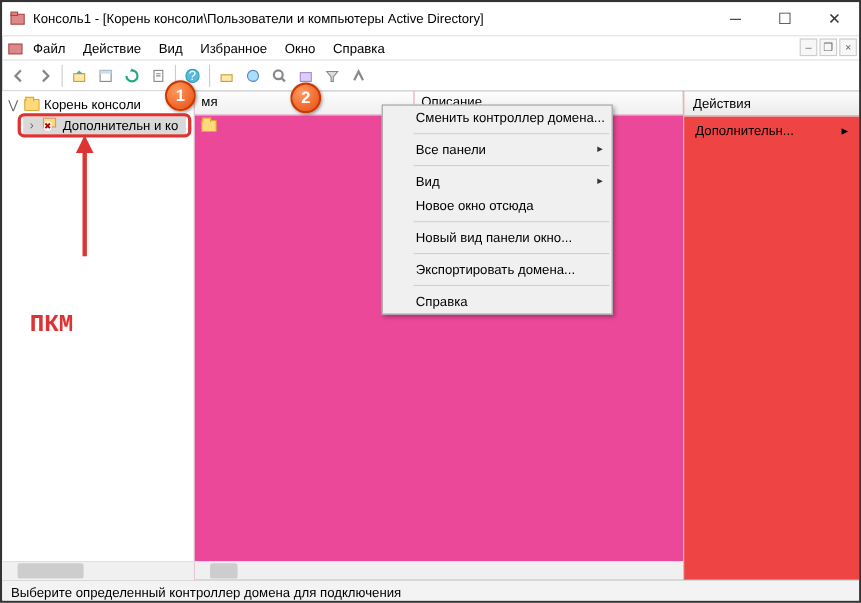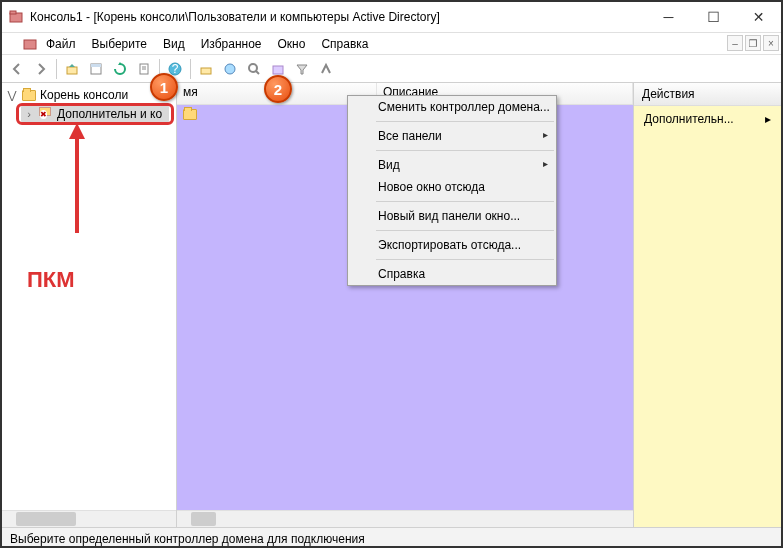--- a/index.html
+++ b/index.html
@@ -2,58 +2,58 @@
 <html><head>
 <meta charset="utf-8">
 <style>
 *{box-sizing:border-box;margin:0;padding:0;font-family:"Segoe UI",Tahoma,sans-serif;font-size:12px;color:#000}
 body{background:#fff;width:783px;height:548px;border:2px solid #333;position:relative;overflow:hidden}
 .titlebar{height:31px;background:#fff;display:flex;align-items:center;border-bottom:1px solid #e0e0e0}
 .titlebar .icon{width:16px;height:16px;margin:0 6px;display:inline-flex;align-items:center;justify-content:center}
 .titlebar .title{flex:1;white-space:nowrap;overflow:hidden}
 .winbtns{display:flex;height:100%}
 .winbtn{width:45px;display:flex;align-items:center;justify-content:center;font-size:14px;color:#333}
-.menubar{height:22px;display:flex;align-items:center;padding:0 20px;border-bottom:1px solid #e0e0e0;position:relative}
+.menubar{height:22px;display:flex;align-items:center;padding:0 4px;border-bottom:1px solid #e0e0e0;position:relative}
 .menubar .mi{padding:2px 8px}
 .menubar .rightbtns{position:absolute;right:2px;top:2px;display:flex;gap:2px}
 .menubar .rightbtns span{width:16px;height:16px;border:1px solid #ccc;display:flex;align-items:center;justify-content:center;font-size:10px;color:#666;background:#f7f7f7}
 .toolbar{height:28px;display:flex;align-items:center;padding:0 4px;gap:2px;border-bottom:1px solid #d0d0d0}
 .tbtn{width:22px;height:22px;display:flex;align-items:center;justify-content:center;border:1px solid transparent}
 .sep{width:1px;height:20px;background:#ccc;margin:0 2px}
 .content{display:flex;height:444px;position:relative}
 .tree{width:175px;border-right:1px solid #d0d0d0;position:relative;padding:4px 2px;background:#fff}
 .node{display:flex;align-items:center;gap:4px;padding:1px 2px;white-space:nowrap;overflow:hidden}
 .node .exp{width:12px;text-align:center;color:#666;font-size:11px}
 .selbox{border:3px solid #d33;border-radius:6px;padding:0 2px;overflow:hidden}
 .node.sel{background:#d9d9d9}
-.list{flex:1;position:relative;background:#c4b5fd}
+.list{flex:1;position:relative;background:#ec4899}
 .cols{display:flex;height:22px;border-bottom:1px solid #e0e0e0}
 .col{border-right:1px solid #e5e5e5;padding:2px 6px;background:linear-gradient(#fdfdfd,#f0f0f0)}
 .row{display:flex;padding:2px 6px}
 .ctxmenu{position:absolute;left:170px;top:12px;width:210px;background:#f0f0f0;border:1px solid #a0a0a0;box-shadow:2px 2px 4px rgba(0,0,0,.3);z-index:30}
 .citem{padding:4px 24px 4px 30px;position:relative;white-space:nowrap}
 .citem.hover{background:#d8e6f2}
 .citem .sub{position:absolute;right:8px;top:4px;font-size:10px;color:#333}
 .csep{height:1px;background:#d0d0d0;margin:3px 2px 3px 28px}
 .csel{border:3px solid #d33;border-radius:6px;margin:1px}
-.actions{width:148px;border-left:1px solid #d0d0d0;background:#fef9c3}
+.actions{width:160px;border-left:1px solid #d0d0d0;background:#ef4444}
 .actions .hdr{padding:4px 8px;background:linear-gradient(#fdfdfd,#eaeaea);border-bottom:1px solid #ddd}
 .actions .sec{padding:6px 10px;display:flex;align-items:center;justify-content:space-between}
 .actions .sec.hl{background:#e5eefb}
 .statusbar{height:22px;border-top:1px solid #d0d0d0;padding:2px 8px;display:flex;align-items:center;background:#f3f3f3}
 .scrollh{position:absolute;bottom:0;left:0;right:0;height:17px;background:#f0f0f0;border-top:1px solid #e0e0e0}
 .scrollh .thumb{position:absolute;left:14px;top:1px;width:60px;height:14px;background:#cdcdcd;border-radius:2px}
 .folder-icon{display:inline-block;width:14px;height:11px;background:#ffd97a;border:1px solid #d8a838;border-radius:1px;position:relative}
 .folder-icon:before{content:"";position:absolute;top:-3px;left:0;width:6px;height:3px;background:#ffd97a;border:1px solid #d8a838;border-bottom:none}
 .ad-icon{display:inline-block;width:14px;height:14px;position:relative}
 .ad-icon:before{content:"";position:absolute;width:10px;height:7px;background:#ffd97a;border:1px solid #c98;top:0;left:0}
 .ad-icon:after{content:"✖";position:absolute;left:1px;top:3px;font-size:8px;color:#b00;background:#fff;border-radius:50%}
 .badge{position:absolute;width:28px;height:28px;border-radius:50%;background:radial-gradient(circle at 35% 30%,#ff9960,#e84e10);border:2px solid #c83a00;color:#fff;font-weight:bold;font-size:15px;display:flex;align-items:center;justify-content:center;z-index:40;box-shadow:1px 1px 3px rgba(0,0,0,.4)}
 .arrow{position:absolute;z-index:25}
-.pkm{position:absolute;left:25px;top:184px;color:#d33;font-size:22px;font-weight:bold;font-family:Liberation Sans, sans-serif;z-index:25}
+.pkm{position:absolute;left:25px;top:200px;color:#d33;font-size:22px;font-weight:bold;font-family:Liberation Mono, monospace;z-index:25}
 svg{display:block}
 </style>
 </head>
 <body>
 
 <div class="titlebar">
   <span class="icon">
     <svg width="16" height="16">
         <rect x="2" y="4" width="12" height="9" fill="#d88" stroke="#a44"></rect>
         <rect x="2" y="2" width="6" height="3" fill="#d88" stroke="#a44"></rect>
@@ -67,21 +67,21 @@
   </div>
 </div>
 
 <div class="menubar">
   <span class="icon">
     <svg width="16" height="16">
         <rect x="2" y="4" width="12" height="9" fill="#d88" stroke="#a44"></rect>
       </svg>
   </span>
   <span class="mi">Файл</span>
-  <span class="mi">Выберите</span>
+  <span class="mi">Действие</span>
   <span class="mi">Вид</span>
   <span class="mi">Избранное</span>
   <span class="mi">Окно</span>
   <span class="mi">Справка</span>
   <div class="rightbtns">
     <span>–</span>
     <span>❐</span>
     <span>×</span>
   </div>
 </div>
@@ -199,21 +199,21 @@
     <div class="ctxmenu">
       <div class="citem"><span>Сменить контроллер домена...</span></div>
       <div class="csep"></div>
       <div class="citem"><span>Все панели</span><span class="sub">▸</span></div>
       <div class="csep"></div>
       <div class="citem"><span>Вид</span><span class="sub">▸</span></div>
       <div class="citem"><span>Новое окно отсюда</span></div>
       <div class="csep"></div>
       <div class="citem"><span>Новый вид панели окно...</span></div>
       <div class="csep"></div>
-      <div class="citem"><span>Экспортировать отсюда...</span></div>
+      <div class="citem"><span>Экспортировать домена...</span></div>
       <div class="csep"></div>
       <div class="citem"><span>Справка</span></div>
     </div>
 
     <div class="scrollh">
         <div class="thumb" style="left:14px;width:25px"></div>
       </div>
   </div>
 
   <div class="actions">

